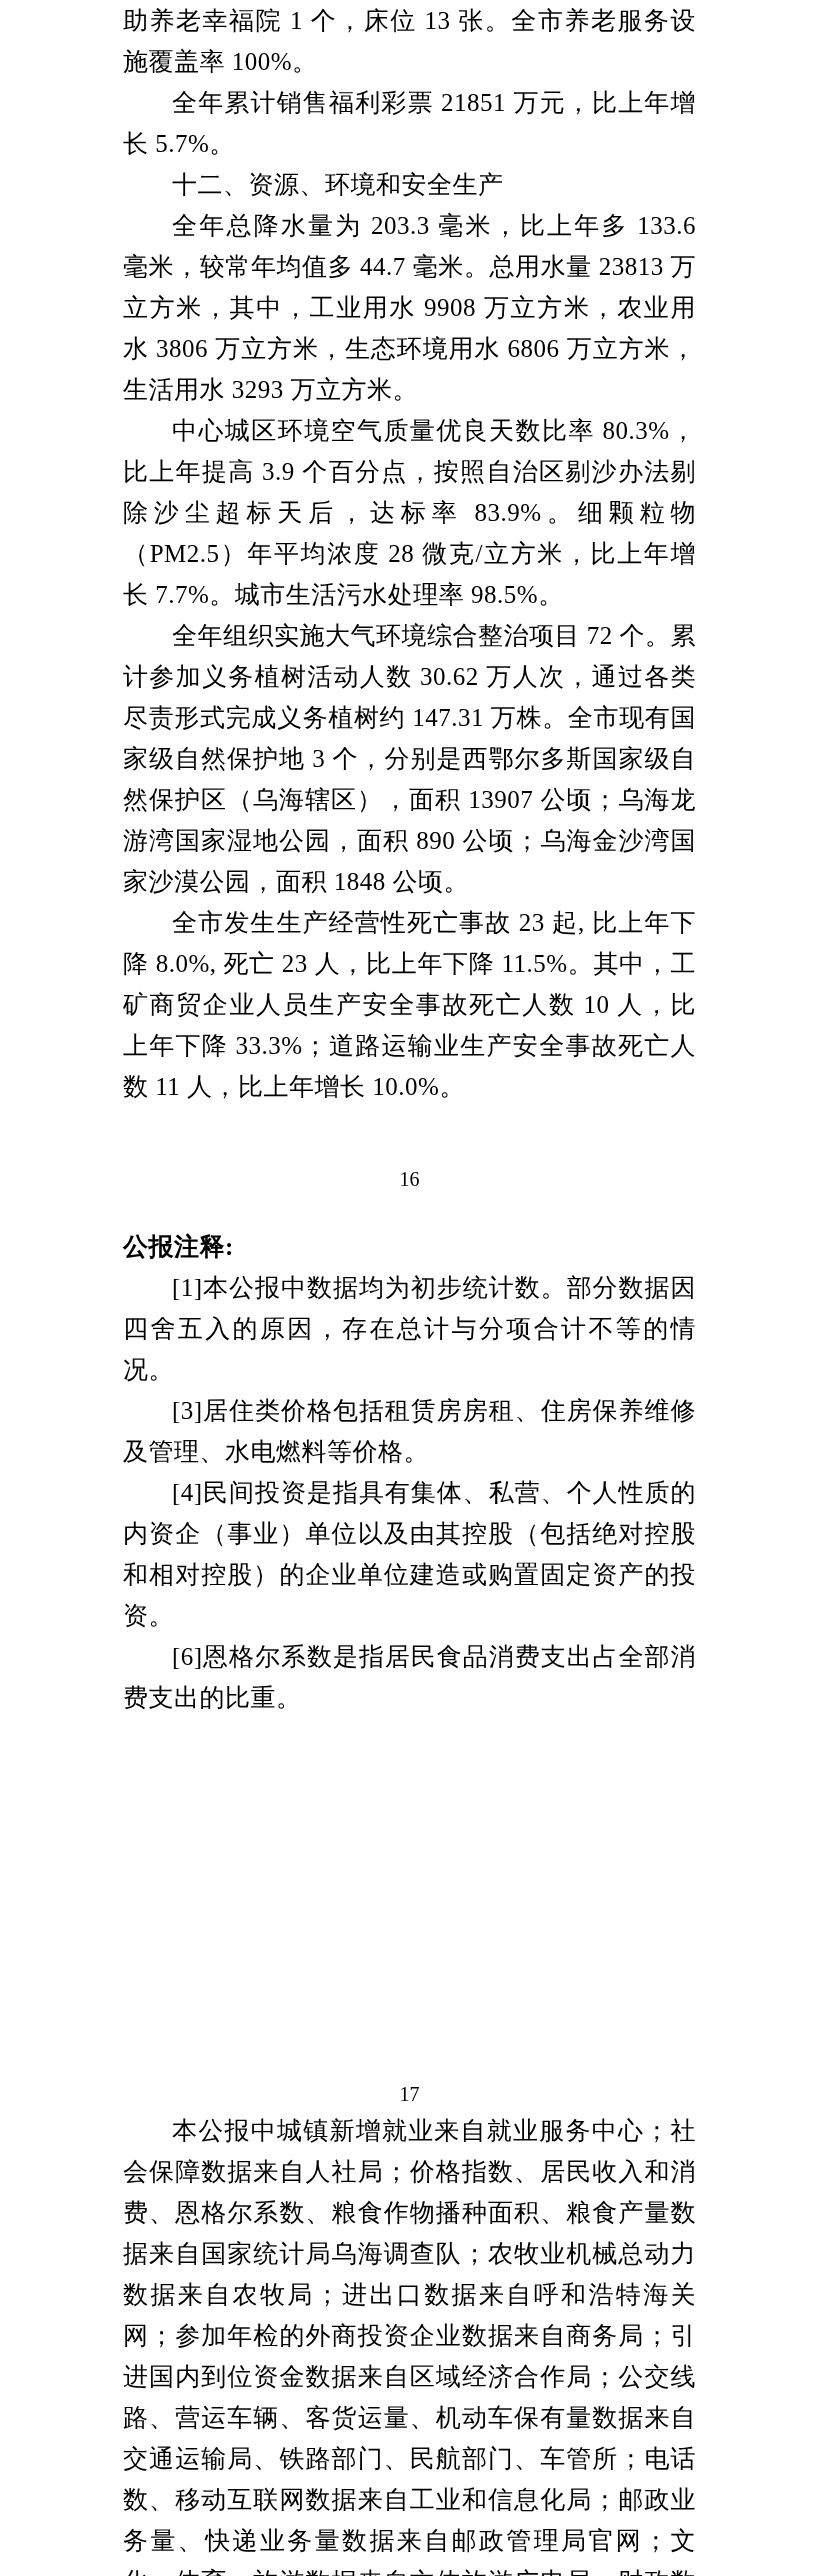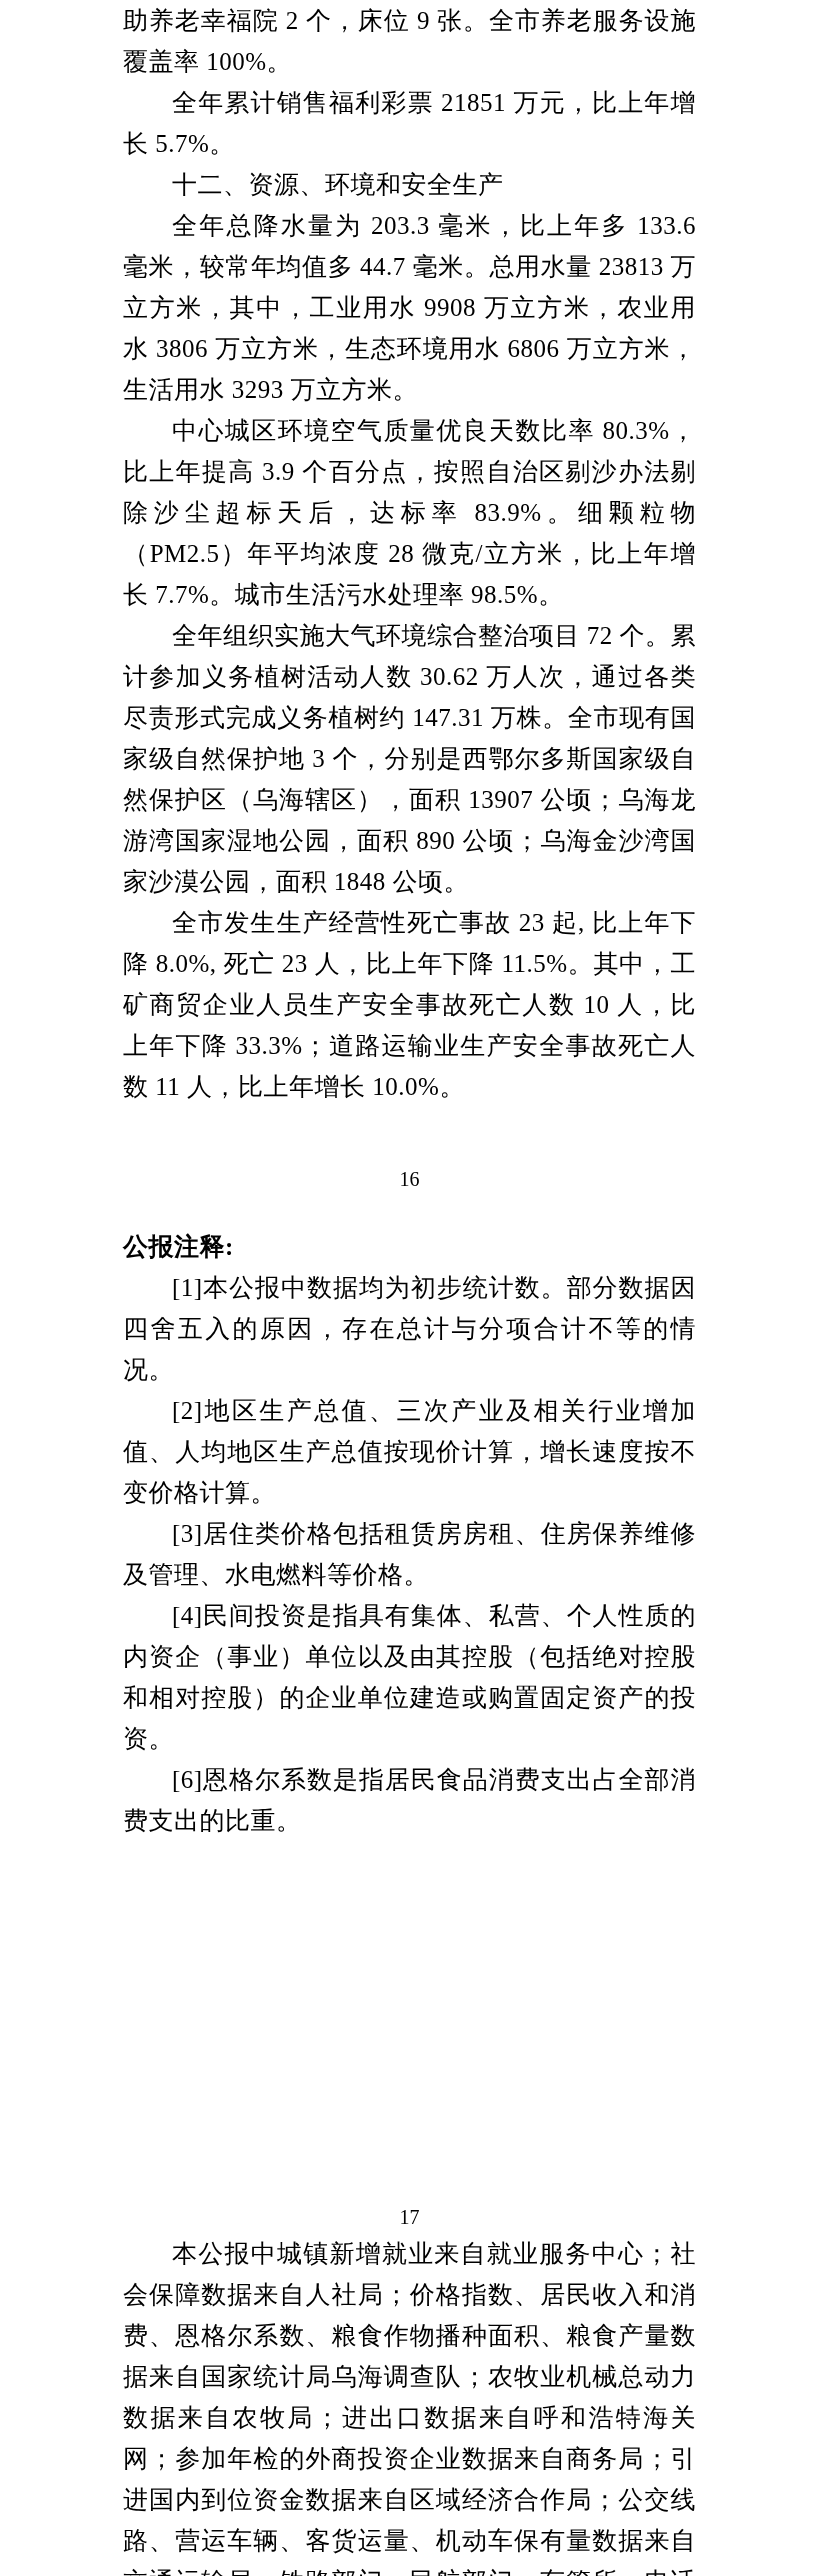--- a/index.html
+++ b/index.html
@@ -51,32 +51,31 @@
   .pn16 { margin-top: 57px; }
   .h-notes { margin-top: 31px; }
   .pn17 { margin-top: 361px; }
   .h-sources { margin-top: 26px; }
 </style>
 </head>
 <body>
 
 <div class="page-col">
 
-  <p class="cont">助养老幸福院 2 个，床位 9 张。全市养老服务设施覆盖率 100%。</p>
+  <p class="cont">助养老幸福院 1 个，床位 13 张。全市养老服务设施覆盖率 100%。</p>
   <p class="para">全年累计销售福利彩票 21851 万元，比上年增长 5.7%。</p>
   <p class="section-heading">十二、资源、环境和安全生产</p>
   <p class="para">全年总降水量为 203.3 毫米，比上年多 133.6 毫米，较常年均值多 44.7 毫米。总用水量 23813 万立方米，其中，工业用水 9908 万立方米，农业用水 3806 万立方米，生态环境用水 6806 万立方米，生活用水 3293 万立方米。</p>
   <p class="para">中心城区环境空气质量优良天数比率 80.3%，比上年提高 3.9 个百分点，按照自治区剔沙办法剔除沙尘超标天后，达标率 83.9%。细颗粒物（PM2.5）年平均浓度 28 微克/立方米，比上年增长 7.7%。城市生活污水处理率 98.5%。</p>
   <p class="para">全年组织实施大气环境综合整治项目 72 个。累计参加义务植树活动人数 30.62 万人次，通过各类尽责形式完成义务植树约 147.31 万株。全市现有国家级自然保护地 3 个，分别是西鄂尔多斯国家级自然保护区（乌海辖区），面积 13907 公顷；乌海龙游湾国家湿地公园，面积 890 公顷；乌海金沙湾国家沙漠公园，面积 1848 公顷。</p>
   <p class="para">全市发生生产经营性死亡事故 23 起, 比上年下降 8.0%, 死亡 23 人，比上年下降 11.5%。其中，工矿商贸企业人员生产安全事故死亡人数 10 人，比上年下降 33.3%；道路运输业生产安全事故死亡人数 11 人，比上年增长 10.0%。</p>
   <p class="page-number pn16">16</p>
 
   <p class="block-heading h-notes">公报注释:</p>
   <p class="para">[1]本公报中数据均为初步统计数。部分数据因四舍五入的原因，存在总计与分项合计不等的情况。</p>
-  <p class="para">[2]地区生产总值、三次产业及相关行业增加值、人均地区生产总值按现价计算，增长速度按不变价格计算。</p>
   <p class="para">[3]居住类价格包括租赁房房租、住房保养维修及管理、水电燃料等价格。</p>
   <p class="para">[4]民间投资是指具有集体、私营、个人性质的内资企（事业）单位以及由其控股（包括绝对控股和相对控股）的企业单位建造或购置固定资产的投资。</p>
   <p class="para">[6]恩格尔系数是指居民食品消费支出占全部消费支出的比重。</p>
   <p class="page-number pn17">17</p>
 
   <p class="para">本公报中城镇新增就业来自就业服务中心；社会保障数据来自人社局；价格指数、居民收入和消费、恩格尔系数、粮食作物播种面积、粮食产量数据来自国家统计局乌海调查队；农牧业机械总动力数据来自农牧局；进出口数据来自呼和浩特海关网；参加年检的外商投资企业数据来自商务局；引进国内到位资金数据来自区域经济合作局；公交线路、营运车辆、客货运量、机动车保有量数据来自交通运输局、铁路部门、民航部门、车管所；电话数、移动互联网数据来自工业和信息化局；邮政业务量、快递业务量数据来自邮政管理局官网；文化、体育、旅游数据来自文体旅游广电局；财政数据来自财政局；人民币存贷款数据来自人民银行乌海市分行；保险数据来自乌海金融监管分局；医疗保障数据来自医疗保障局；教育数据来自教育局；高等职业技术学院数据来自乌海职业技术学院；《乌海日报》发行数据来自乌海市融媒体中心；专利数据来自市场监督管理局；医疗卫生数据来自卫生健康委员会；养老机构、社区服务设施数、福利彩票、最低生活保障数据来自民政局；降水量数据来自气象局；用水量数据来自水务局；污水处理率数据来自住建局；优良天数比率、大气环境综合整治项目数据来自生态环境局；林业数据、自然保护区个数及面积数据来自自然资源局；生产经营性死亡事故及死亡人数来自应急管理局;其他数据均来自统计局。根据第五次全国经济普查结果，对地区生产总值</p>
 
 </div>
 
 

